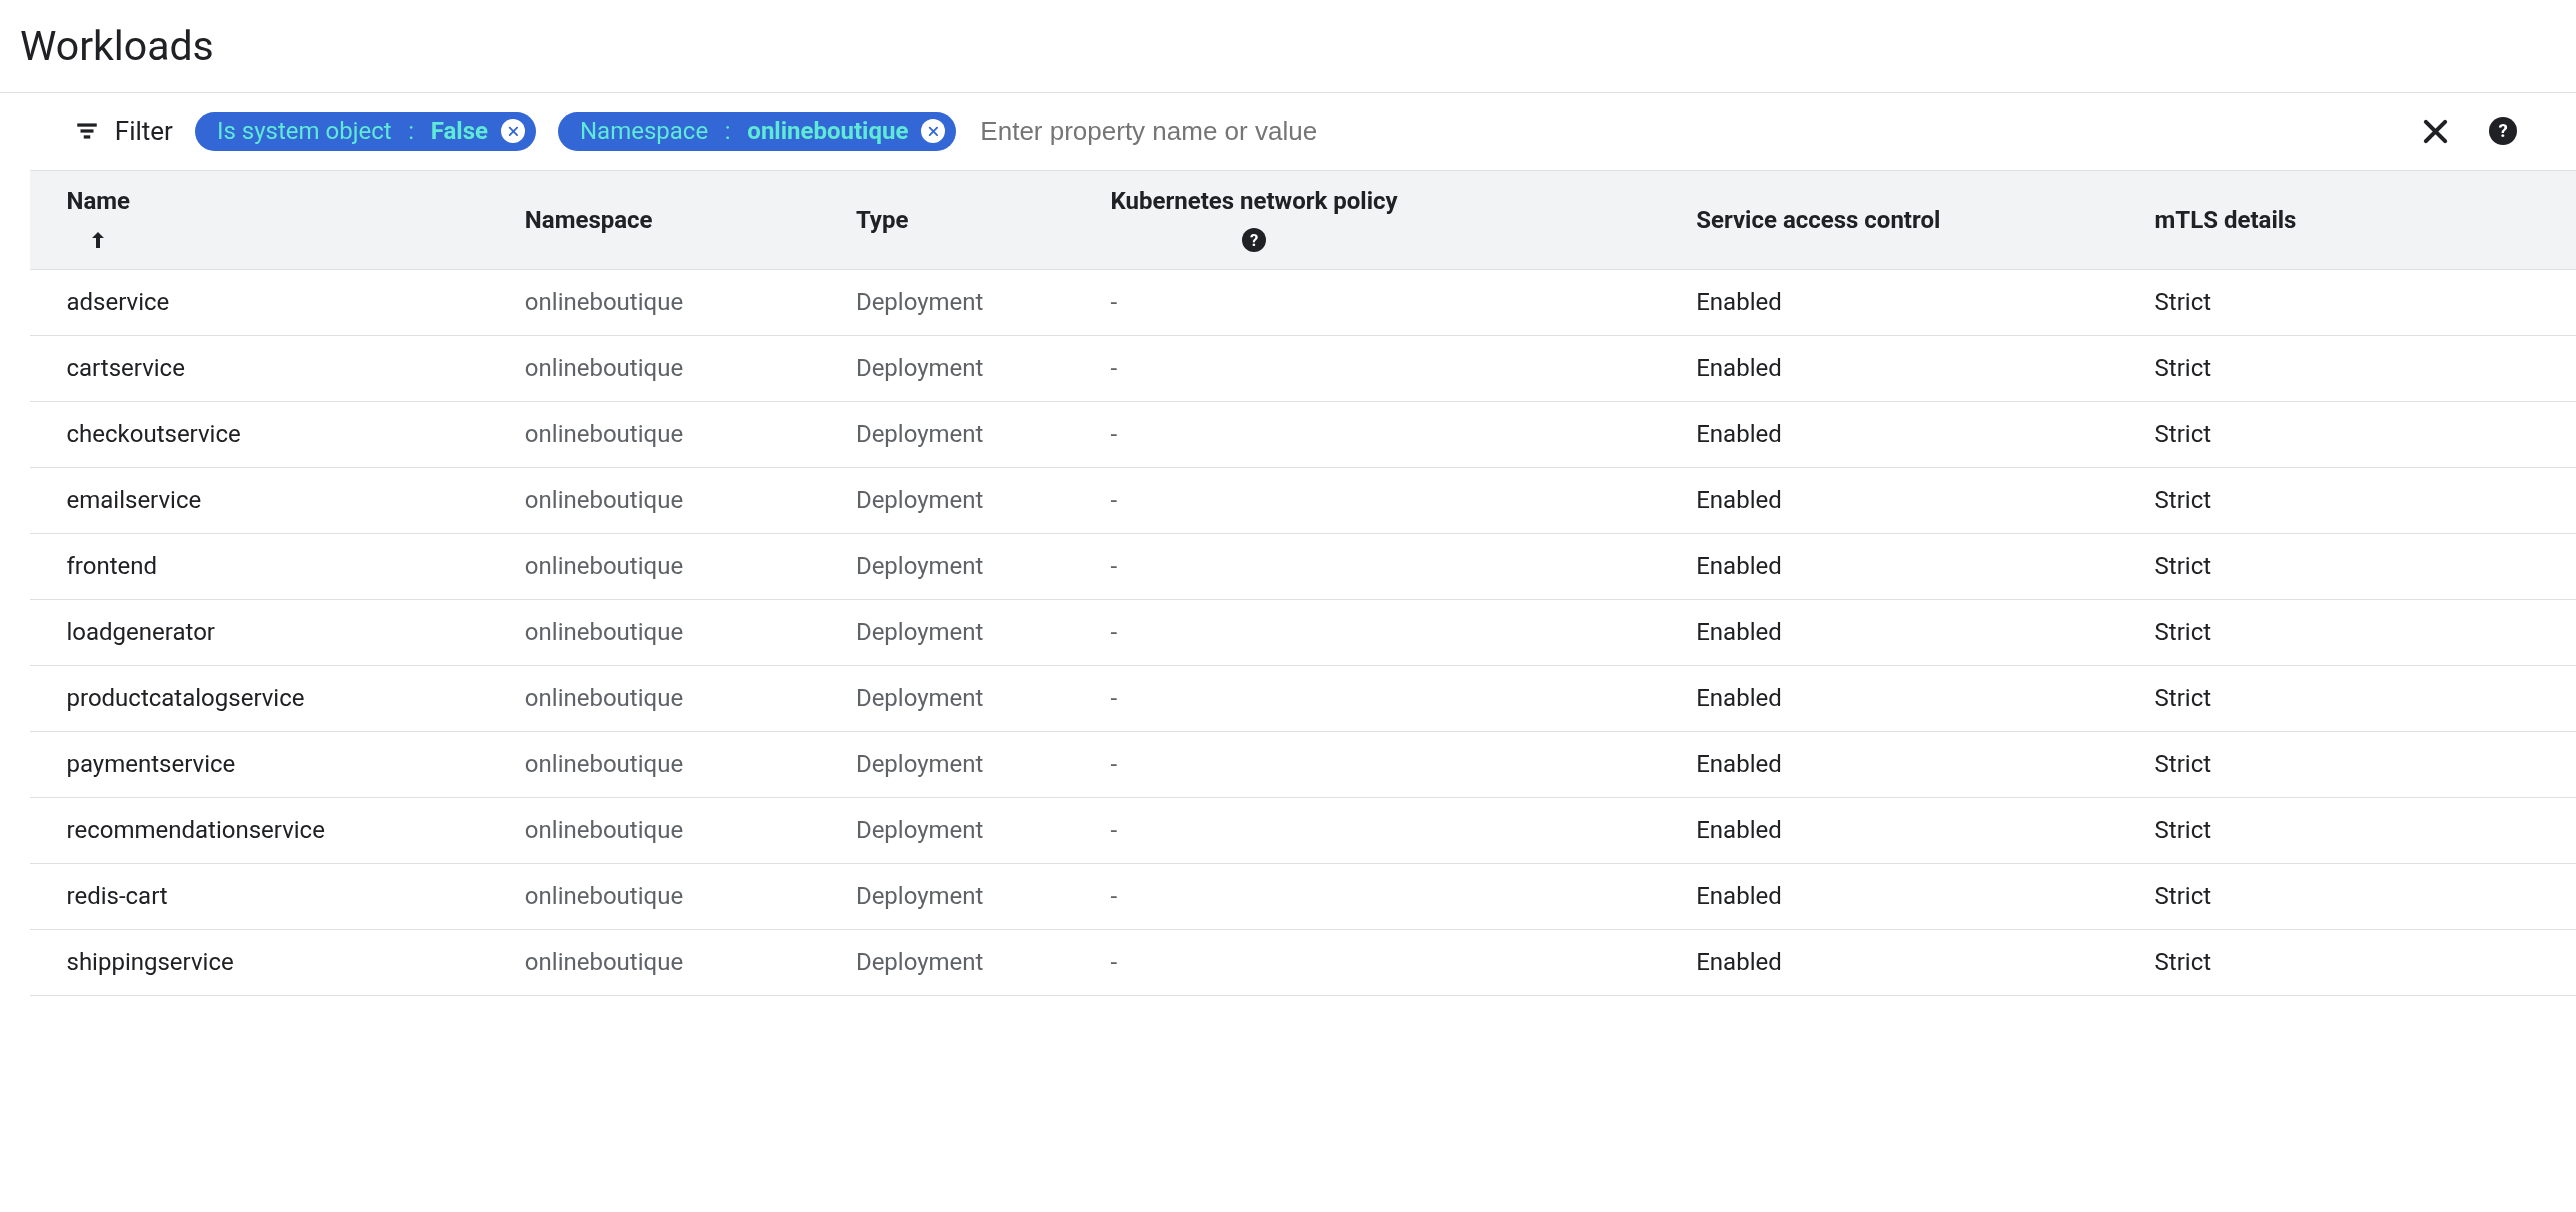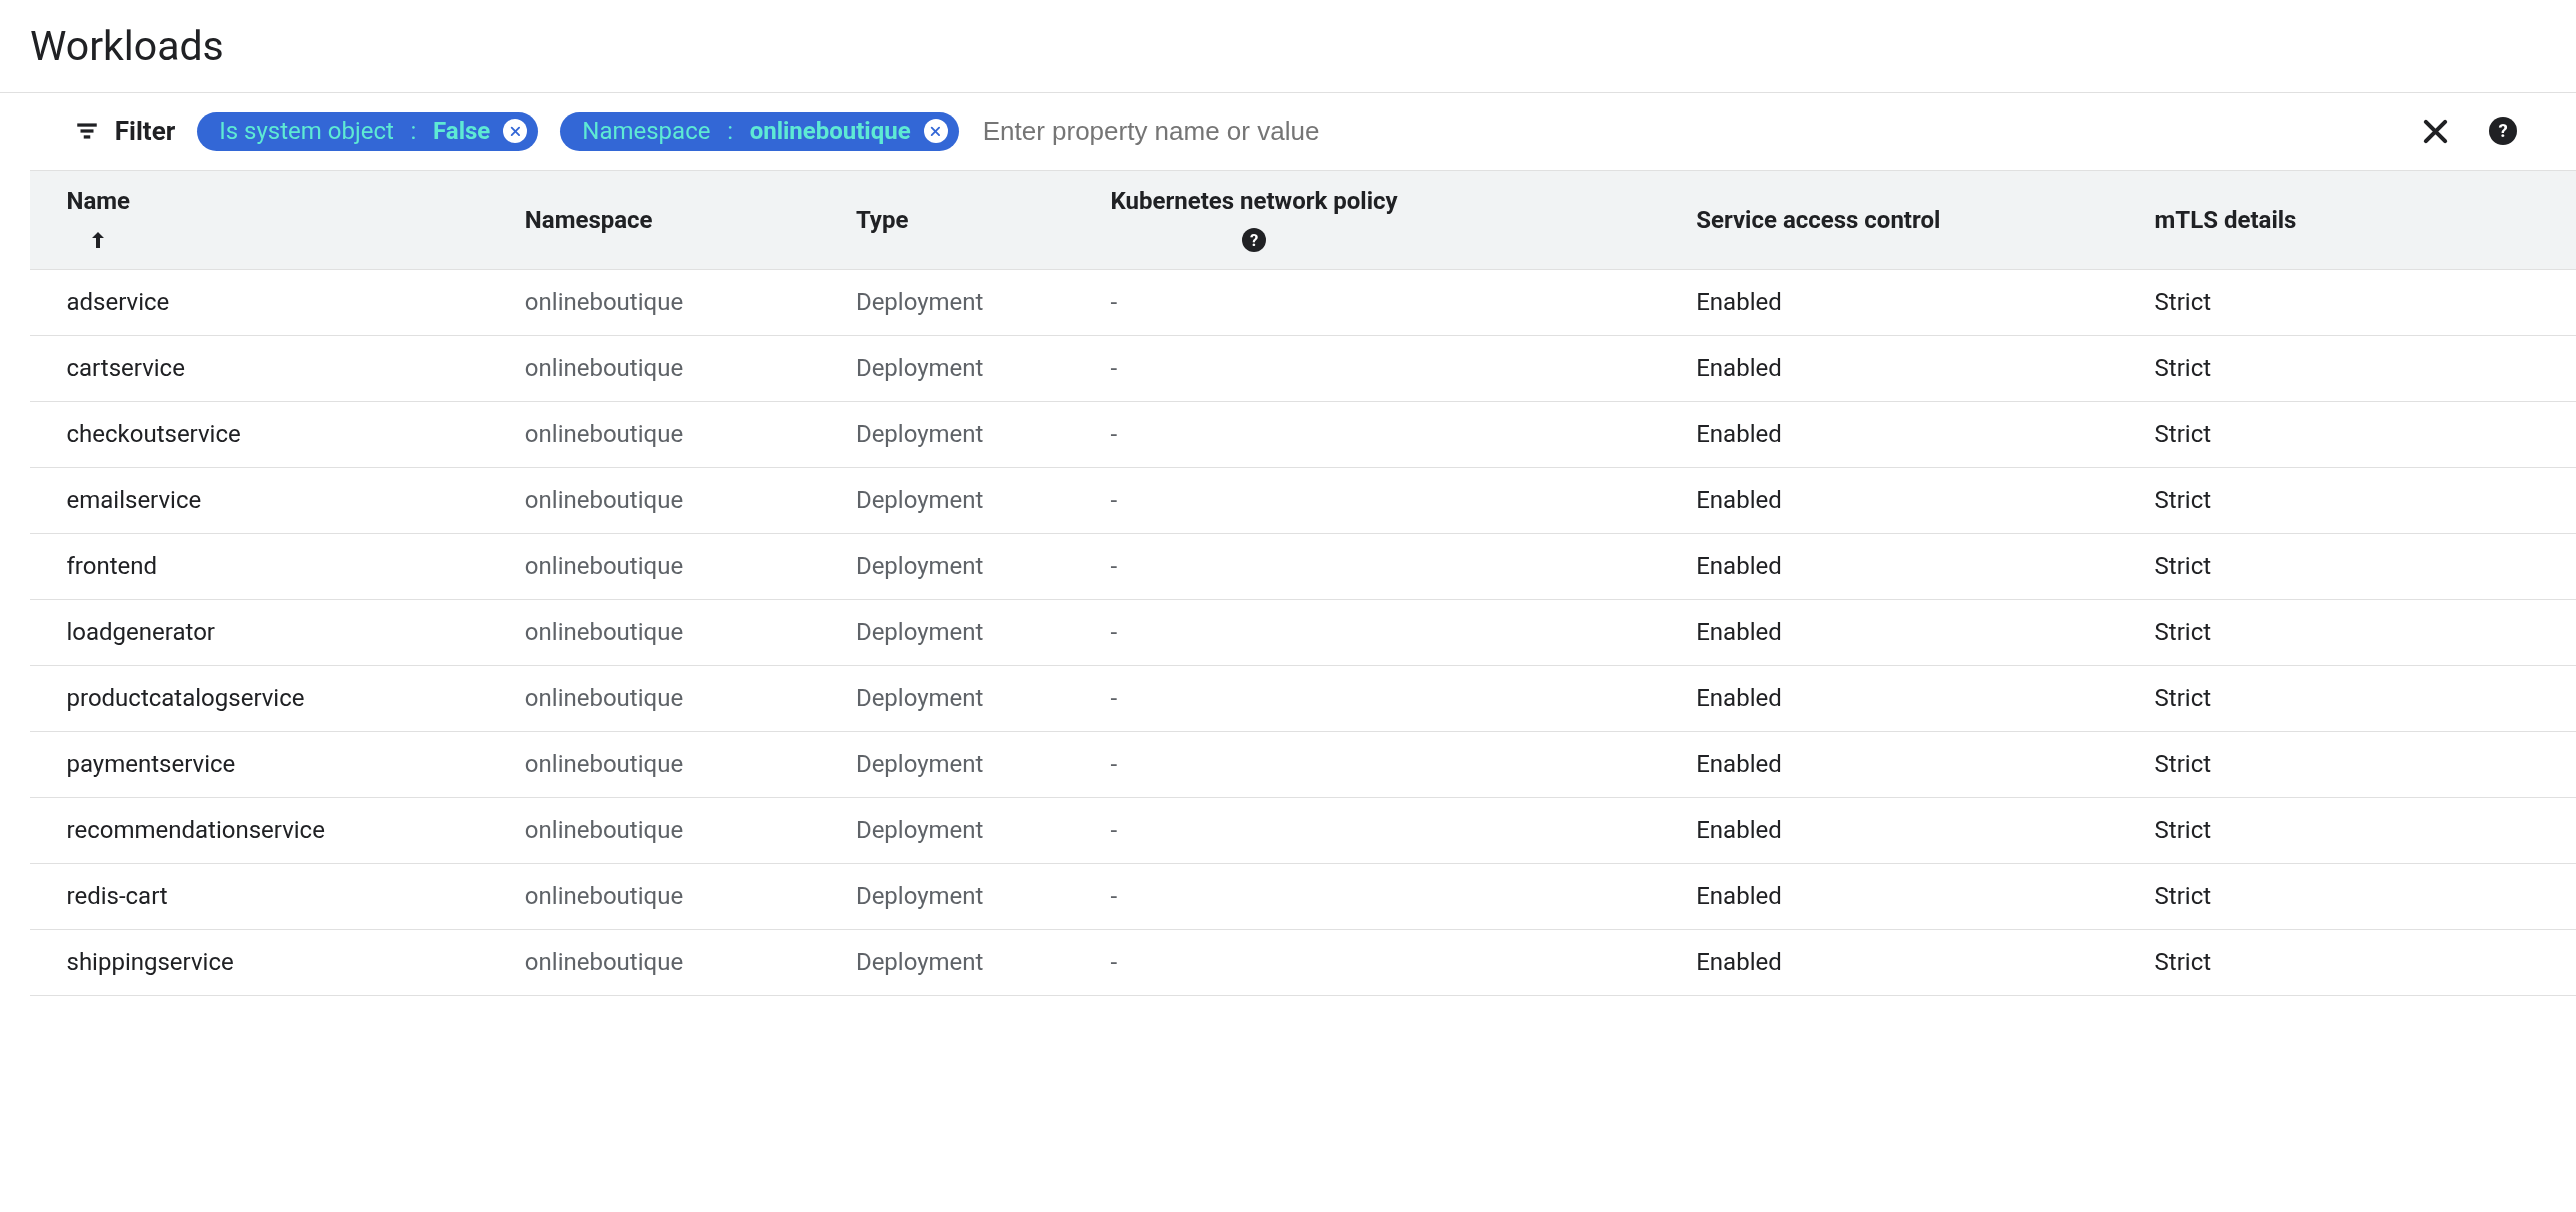--- a/index.html
+++ b/index.html
@@ -12,21 +12,21 @@
   }
   .page {
     width: 2576px;
     min-height: 1212px;
     box-sizing: border-box;
     padding: 22px 0 0 0;
   }
   .page-title {
     font-size: 41px;
     font-weight: 400;
-    margin: 0 0 22px 30px;
+    margin: 0 0 22px 20px;
     color: #202124;
   }
   .hr-top {
     border: none;
     border-top: 0.9px solid #e0e0e0;
     margin: 0;
   }
   
   .filter-bar {
     display: flex;
@@ -40,21 +40,21 @@
     align-items: center;
     gap: 14.8px;
   }
   .filter-icon svg {
     width: 26px;
     height: 26px;
     display: block;
   }
   .filter-label {
     font-size: 26px;
-    font-weight: 700;
+    font-weight: 400;
     color: #202124;
   }
   .chip {
     display: inline-flex;
     align-items: center;
     background: #3367d6;
     color: #5eead4;
     border-radius: 922px;
     padding: 5.5px 11px 5.5px 22px;
     font-size: 24px;

